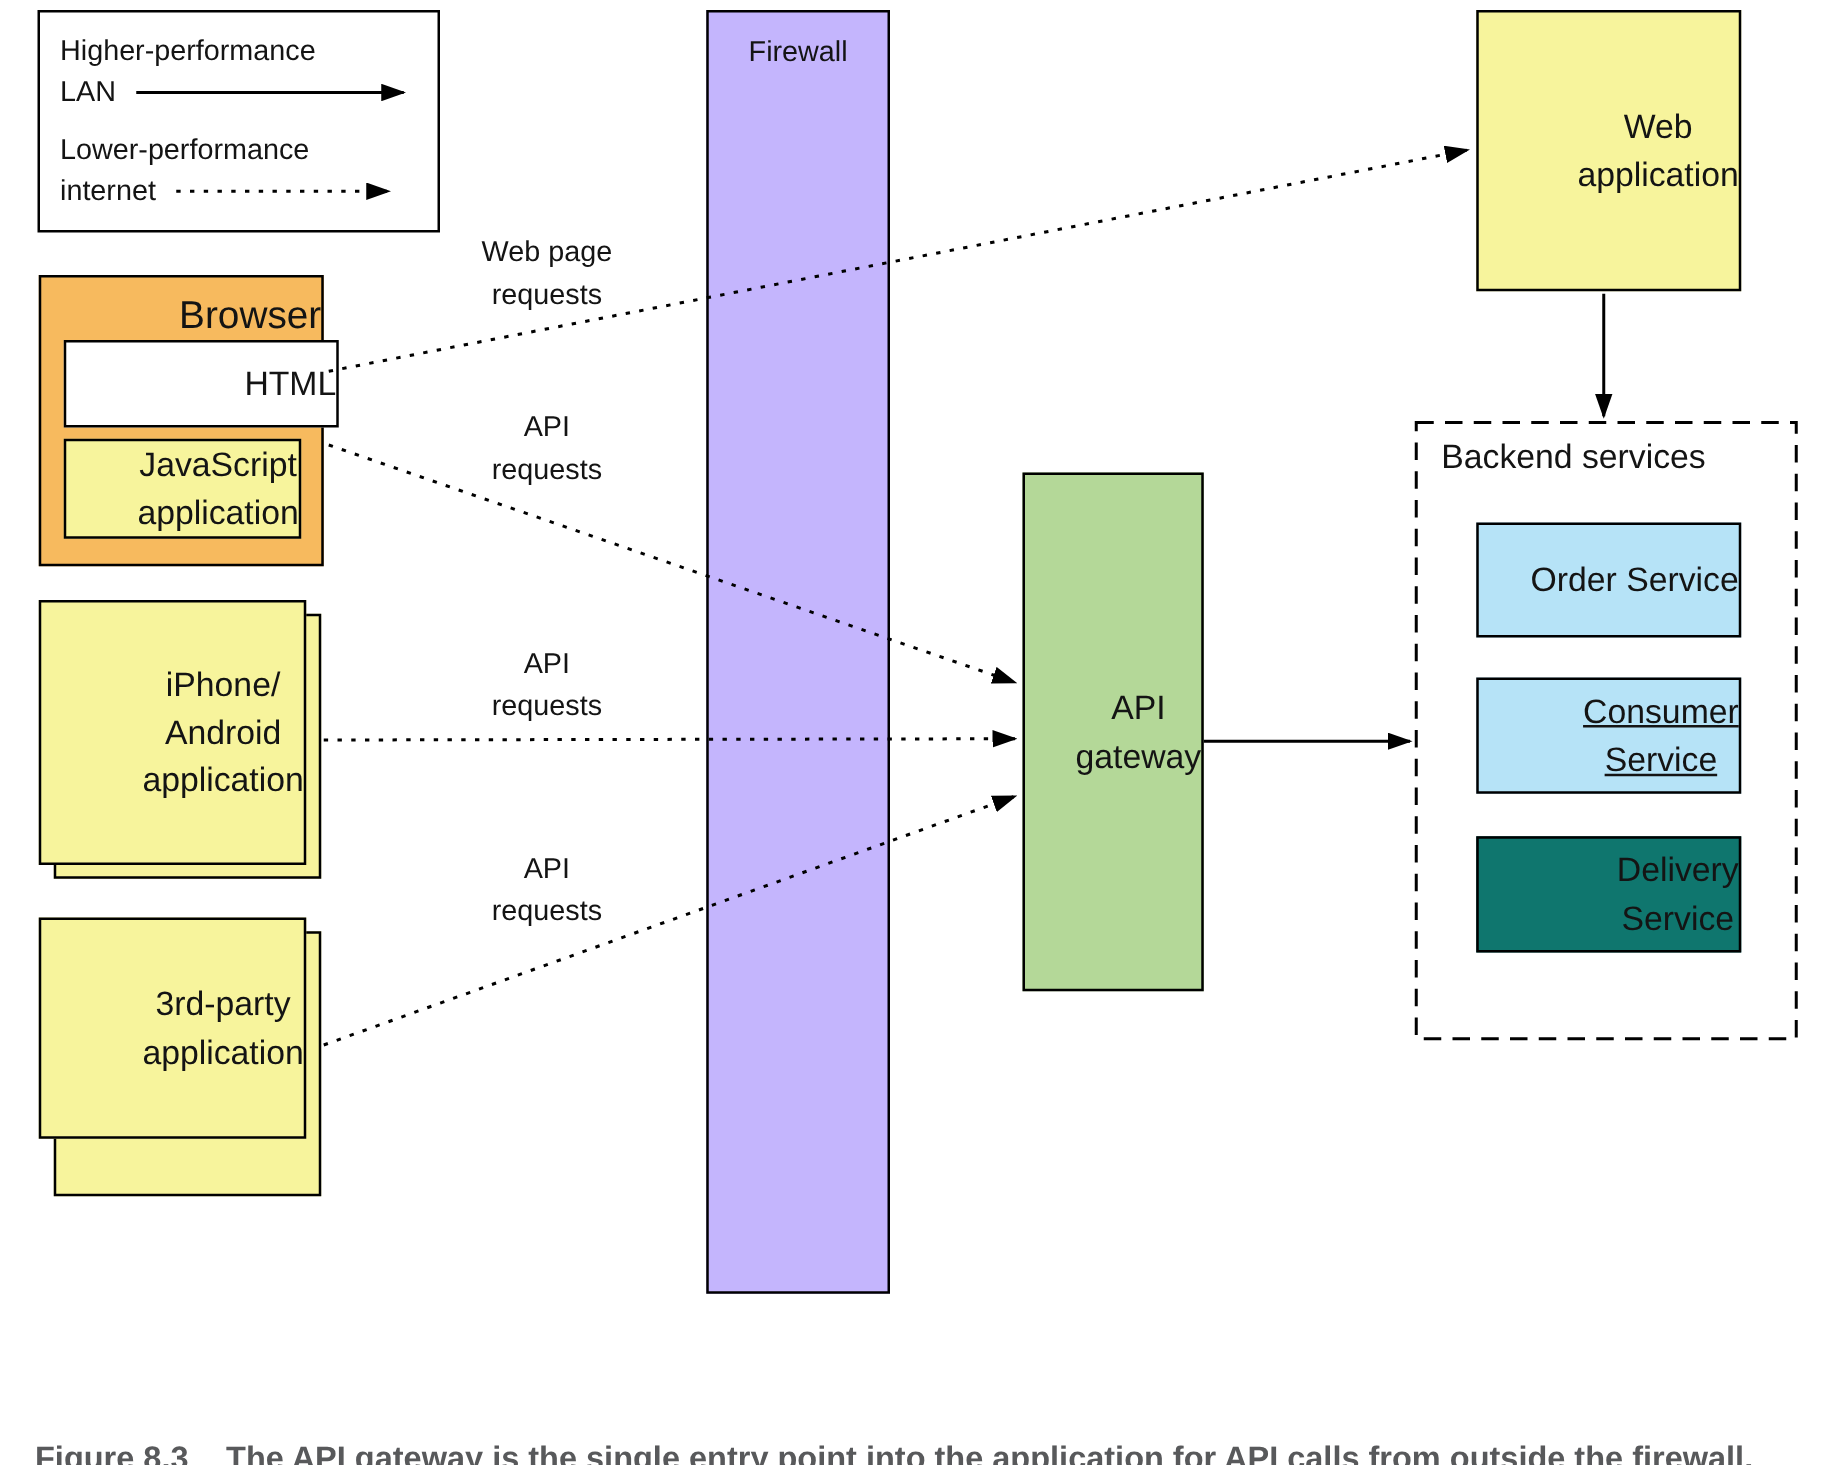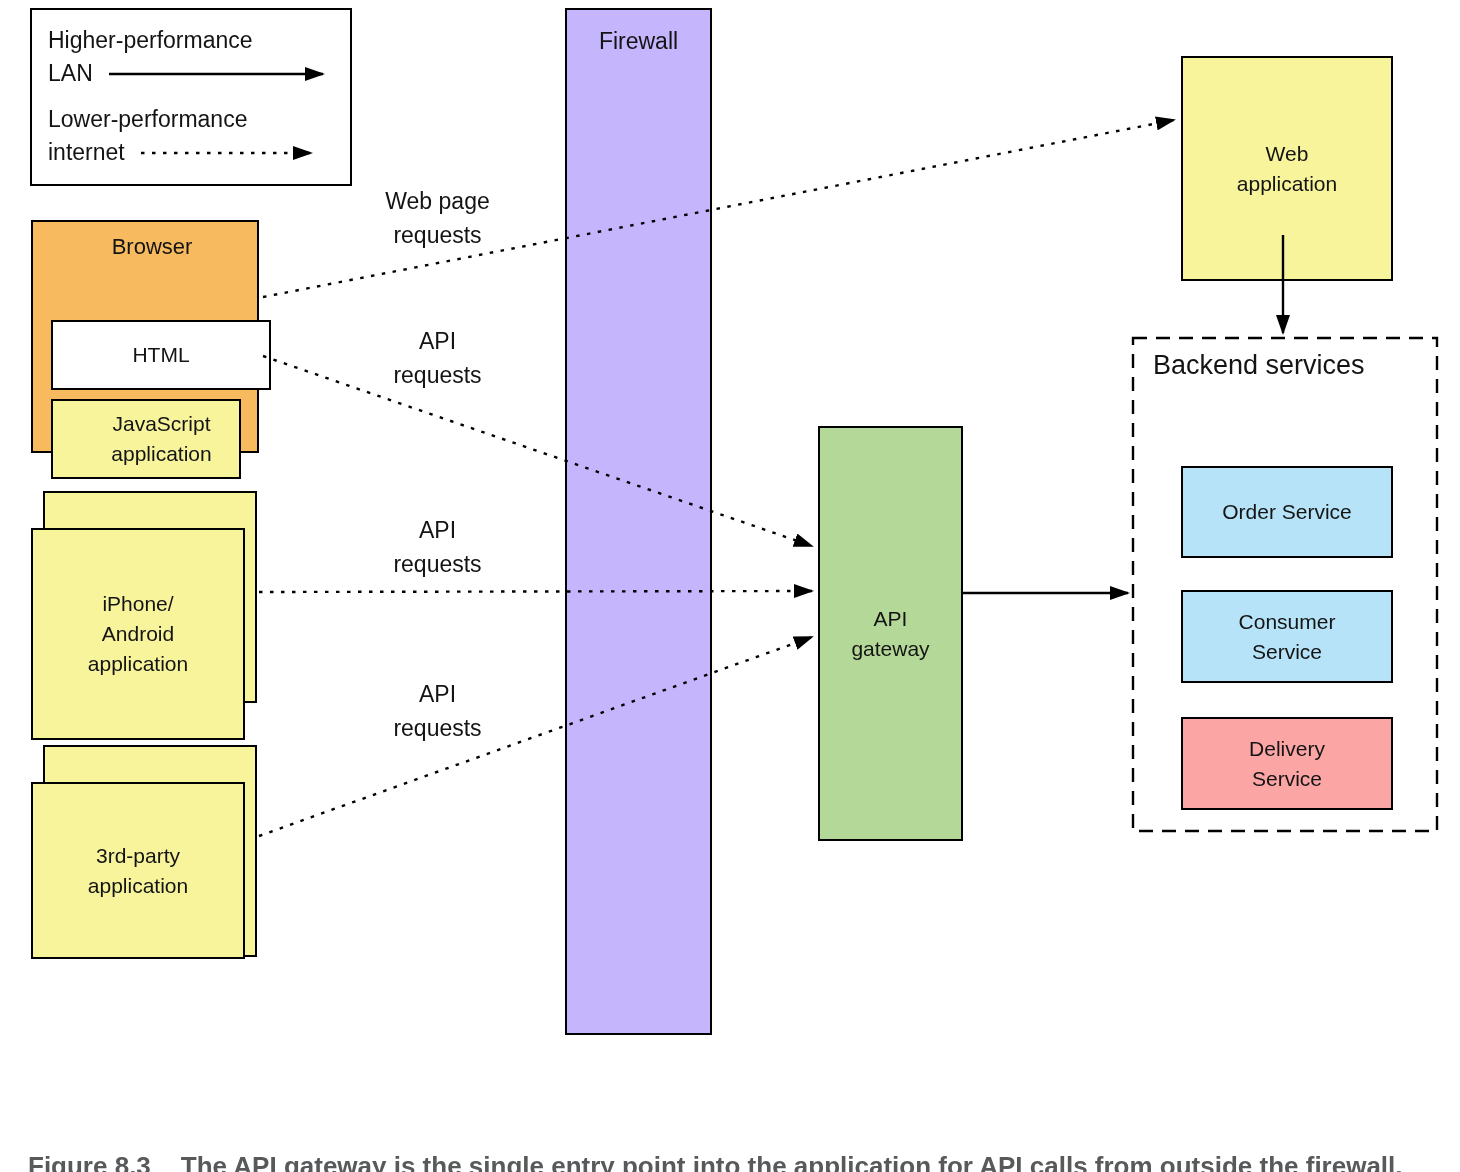--- a/index.html
+++ b/index.html
@@ -3,33 +3,33 @@
 <meta charset="utf-8">
 <style>
   html,body{margin:0;padding:0;background:#ffffff;}
   #page{
     position:relative;width:1460px;height:1172px;background:#ffffff;
     font-family:"Liberation Sans","DejaVu Sans",sans-serif;color:#141414;
     overflow:hidden;
   }
   .abs{position:absolute;box-sizing:border-box;}
   .node{
-    border:2px solid #000;display:flex;align-items:center;justify-content:center;
-    text-align:center;font-size:21px;line-height:1.42;white-space:pre-line;margin-top:48px;
+    border:2px solid #000;display:flex;align-items:center;justify-content:flex-end;
+    text-align:center;font-size:27px;line-height:1.42;white-space:pre-line;
   }
   .plain-label{
     text-align:center;font-size:23px;line-height:1.46;white-space:pre-line;
   }
   
   #legend{border:2px solid #000;padding:14px 16px 10px 16px;font-size:23px;line-height:1.45;}
   .legend-item{margin-bottom:12px;}
   .legend-line2{display:flex;align-items:center;}
   .legend-line2 svg{margin-left:14px;flex:0 0 auto;}
   
-  #browser-title{position:absolute;top:12px;left:0;right:0;text-align:center;font-size:22px;margin-left:14px;}
+  #browser-title{position:absolute;top:12px;left:0;right:0;text-align:right;font-size:31px;margin-left:14px;}
   
   #firewall-label{position:absolute;top:18px;left:0;right:0;text-align:center;font-size:23px;}
   
   #backend-title{font-size:27px;}
   
   #caption{
     position:absolute;left:28px;top:1146px;width:1414px;
     font-size:26px;font-weight:bold;color:#58595B;line-height:1.55;
   }
   #caption .cap-label{margin-right:30px;}
@@ -107,25 +107,25 @@
 
   <div class="abs node" style="left: 818px; top: 378px; width: 145px; height: 415px; background-color: rgb(180, 216, 152);">
     <span>API
 gateway</span>
   </div>
 
   <div class="abs" id="backend-title" style="left:1153px;top:350px;">Backend services</div>
   <div class="abs node" style="left: 1181px; top: 418px; width: 212px; height: 92px; background-color: rgb(182, 227, 247);">
     <span>Order Service</span>
   </div>
-  <div class="abs node" style="left: 1181px; top: 542px; width: 212px; height: 93px; background-color: rgb(182, 227, 247);">
+  <div class="abs node" style="left: 1181px; top: 542px; width: 212px; height: 93px; background-color: rgb(182, 227, 247); text-decoration: underline;">
     <span>Consumer
 Service</span>
   </div>
-  <div class="abs node" style="left: 1181px; top: 669px; width: 212px; height: 93px; background-color: #fca5a5;">
+  <div class="abs node" style="left: 1181px; top: 669px; width: 212px; height: 93px; background-color: #0f766e;">
     <span>Delivery
 Service</span>
   </div>
 
   <div class="abs plain-label" style="left:355px;top:185px;width:165px;">Web page
 requests</div>
   <div class="abs plain-label" style="left:355px;top:325px;width:165px;">API
 requests</div>
   <div class="abs plain-label" style="left:355px;top:514px;width:165px;">API
 requests</div>

